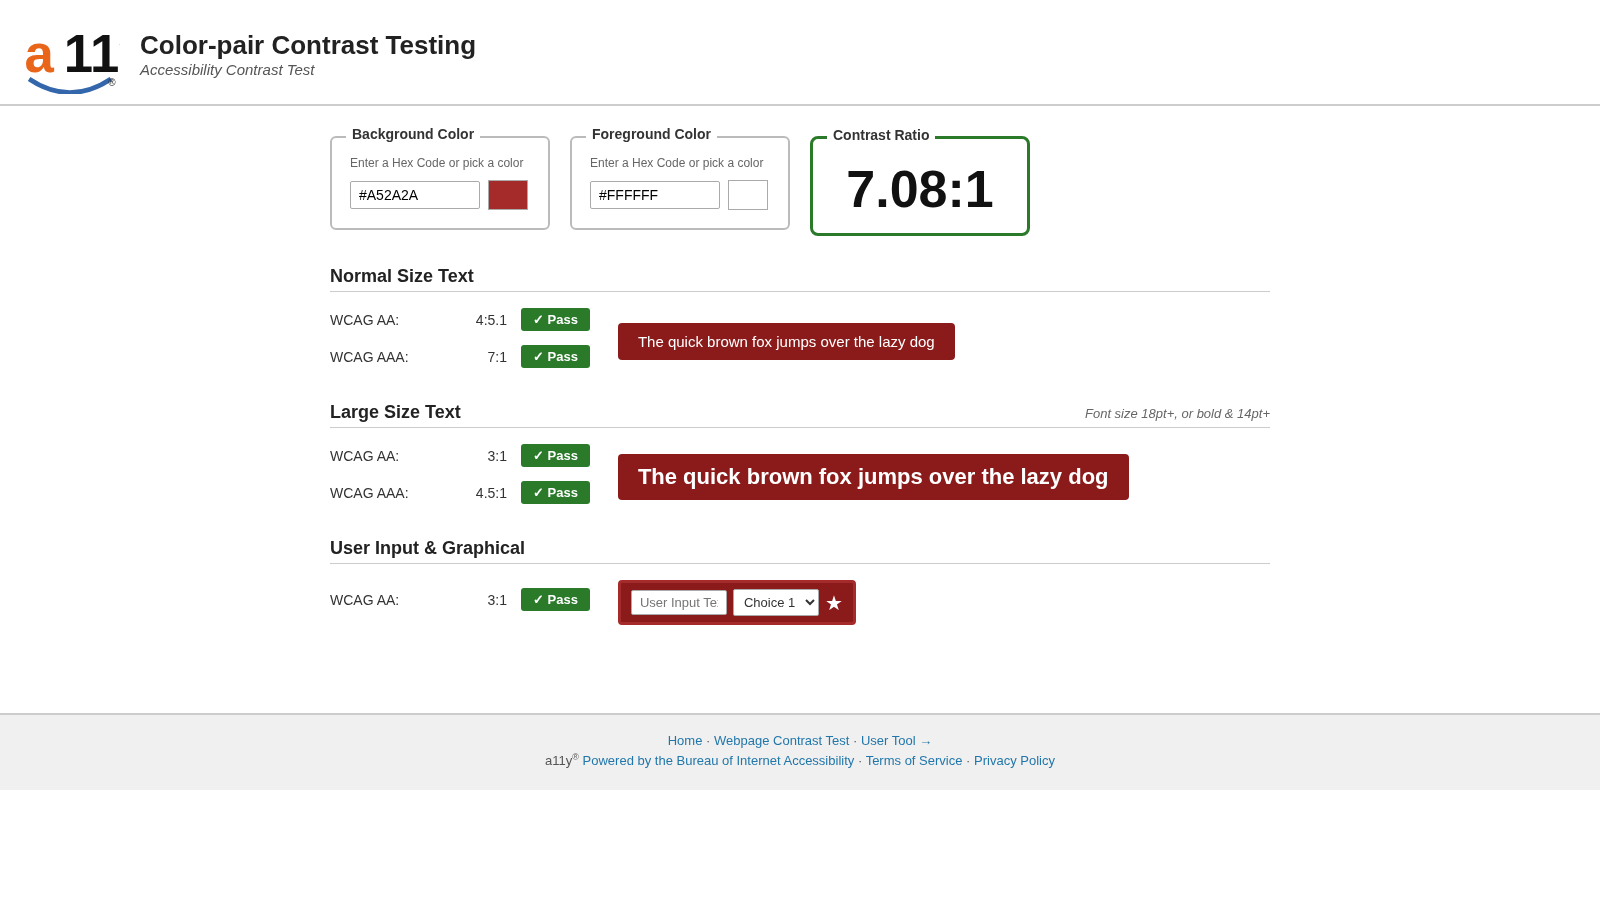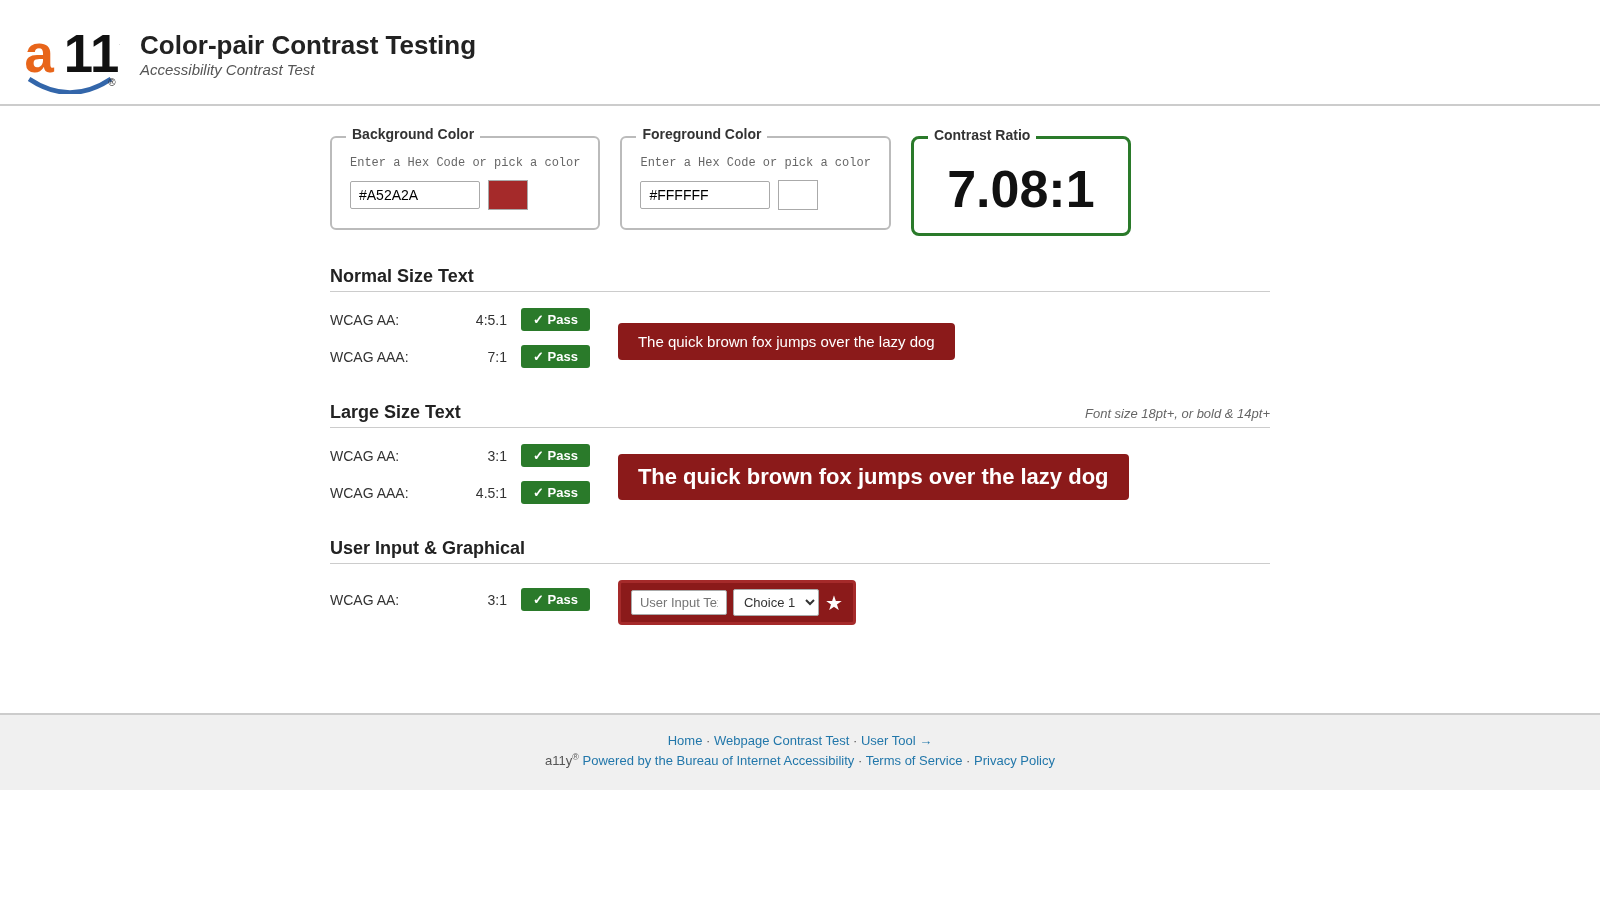--- a/index.html
+++ b/index.html
@@ -79,21 +79,20 @@
       padding: 0 6px;
       font-weight: bold;
       font-size: 14px;
       color: #333;
     }
     .color-box-subtitle {
       font-size: 12px;
       color: #666;
       margin-bottom: 10px;
       margin-top: 4px;
-      font-family: Liberation Mono, monospace;
     }
     .color-input-row {
       display: flex;
       align-items: center;
       gap: 8px;
     }
     .color-input-row input[type="text"] {
       border: 1px solid #aaa;
       padding: 5px 8px;
       font-size: 14px;

